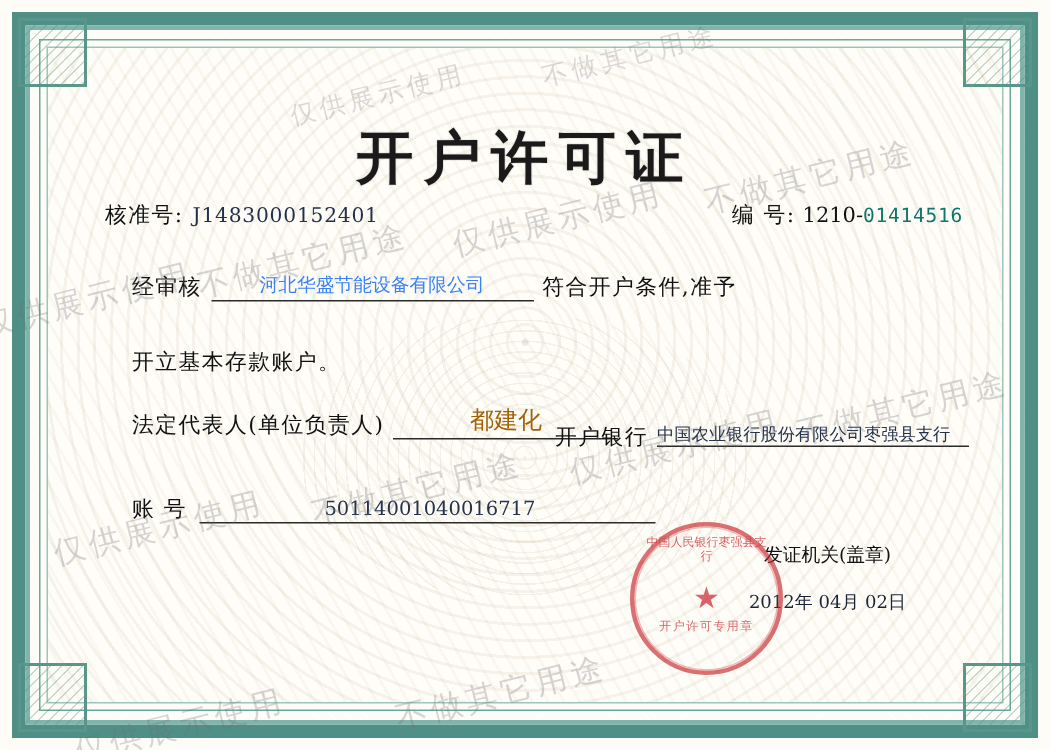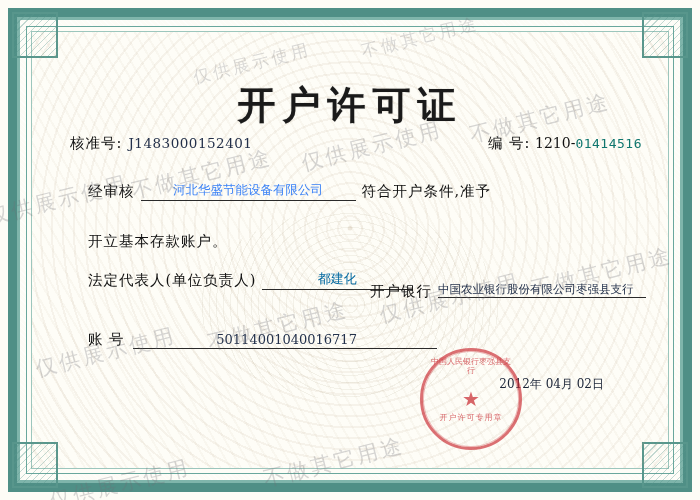--- a/index.html
+++ b/index.html
@@ -184,22 +184,22 @@
     font-size: 12.5px;
     color: #3b82f6;
     padding-bottom: 1px;
   }
   #row-body2 { left: 48px; top: 178px; letter-spacing: 1px; margin-top: 12px; }
 
   #row-legal { left: 48px; top: 228px; }
   #row-legal .u-person {
     width: 150px;
     margin: 0 6px;
-    font-size: 13px;
-    color: #0369a1;
+    font-size: 16px;
+    color: #a16207;
     padding-bottom: 1px;
   }
   #row-bank { left: 330px; top: 240px; }
   #row-bank .u-bank {
     width: 208px;
     margin-left: 6px;
     font-size: 11.5px;
     color: #24324c;
     line-height: 1.25;
     padding-bottom: 1px;
@@ -342,20 +342,21 @@
 
     <div class="row" id="row-bank">
       <span class="label">开户银行</span><span class="u-bank">中国农业银行股份有限公司枣强县支行</span>
     </div>
 
     <div class="row" id="row-account">
       <span class="label">账 号</span><span class="underline u-acct">50114001040016717</span>
     </div>
 
     <div id="issuer">
+      <div>发证机关(盖章)</div>
       <div class="date">2012年 04月 02日</div>
     </div>
 
   </div>
 
   <div class="seal">
     <div class="sealtext" style="display:flex;align-items:flex-start;justify-content:center;padding-top:4px;text-align:center;line-height:1.1;">中国人民银行枣强县支行</div>
     <div class="star">★</div>
     <div class="bottomtext">开户许可专用章</div>
   </div>

